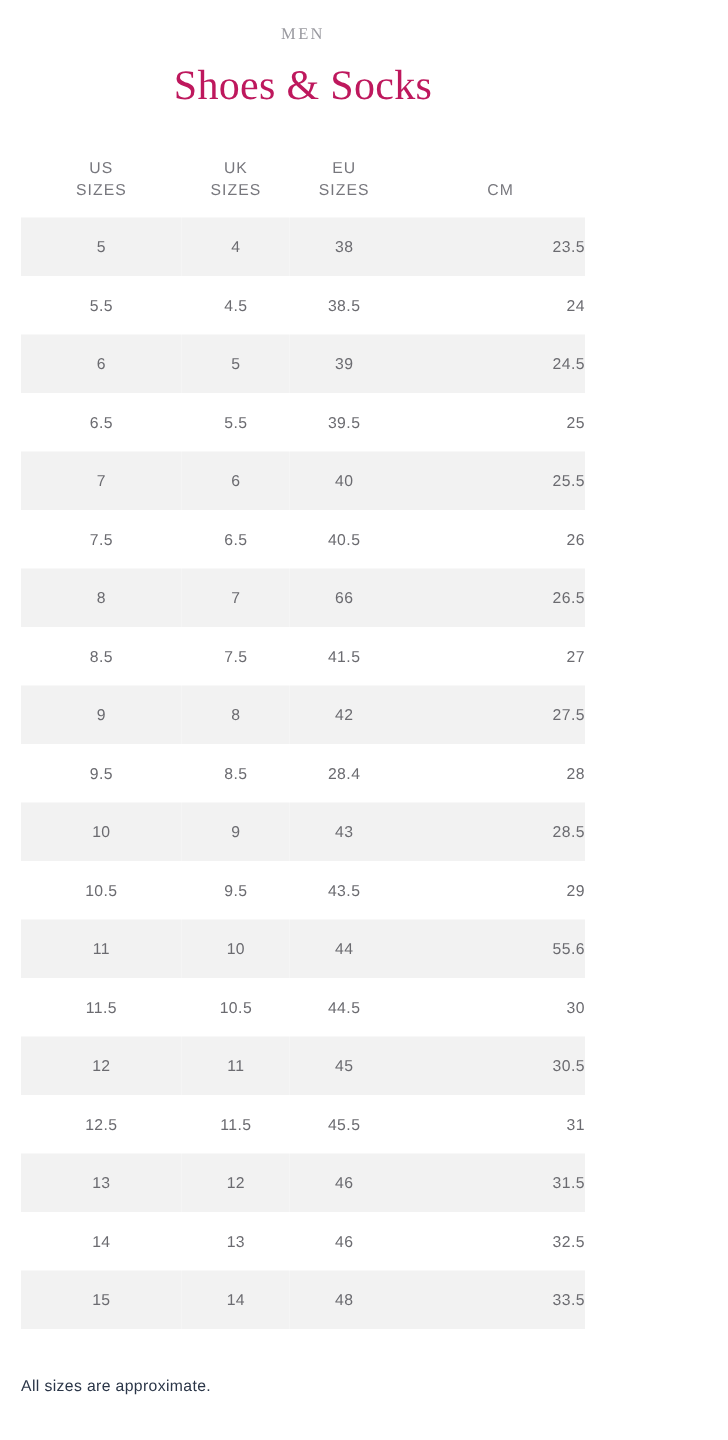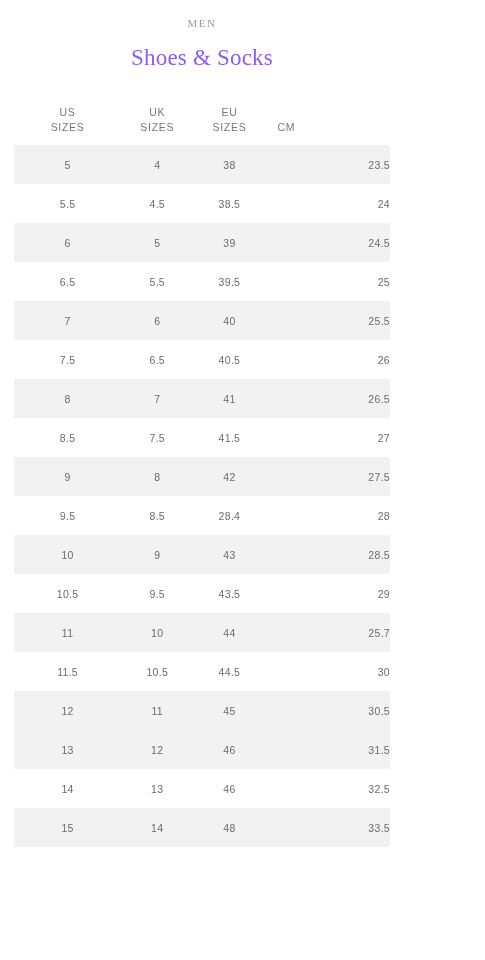--- a/index.html
+++ b/index.html
@@ -29,23 +29,23 @@
   .eyebrow {
     font-family: "Liberation Serif", serif;
     font-size: 11px;
     letter-spacing: 1.6px;
     color: #9a9aa0;
     line-height: 14px;
     text-transform: uppercase;
   }
   .title {
     font-family: "Liberation Serif", serif;
-    font-size: 23px;
+    font-size: 28px;
     font-weight: 400;
-    color: #8b5cf6;
+    color: #be185d;
     line-height: 28px;
     margin-top: 14px;
     letter-spacing: 0.2px;
   }
 
   
   .table-wrap {
     margin: 0 14px;
     margin-top: 33px;
   }
@@ -64,21 +64,21 @@
     font-weight: 400;
     color: #77777d;
     letter-spacing: 0.7px;
     line-height: 15px;
     padding: 0 0 10px 0;
     vertical-align: bottom;
   }
   .size-table thead th .hdr-l1 { display: block; }
   .size-table thead th .hdr-l2 { display: block; }
   .size-table thead th.cm-head {
-    text-align: left;
+    text-align: center;
     padding-left: 12px;
   }
 
   .size-table tbody td {
     font-size: 10.5px;
     color: #6b6b70;
     letter-spacing: 0.3px;
     height: 39px;
     padding: 0;
     text-align: center;
@@ -172,21 +172,21 @@
           </tr>
           <tr>
             <td>7.5</td>
             <td>6.5</td>
             <td>40.5</td>
             <td class="cm-cell">26</td>
           </tr>
           <tr class="striped">
             <td>8</td>
             <td>7</td>
-            <td>41</td>
+            <td>66</td>
             <td class="cm-cell">26.5</td>
           </tr>
           <tr>
             <td>8.5</td>
             <td>7.5</td>
             <td>41.5</td>
             <td class="cm-cell">27</td>
           </tr>
           <tr class="striped">
             <td>9</td>
@@ -209,34 +209,40 @@
           <tr>
             <td>10.5</td>
             <td>9.5</td>
             <td>43.5</td>
             <td class="cm-cell">29</td>
           </tr>
           <tr class="striped">
             <td>11</td>
             <td>10</td>
             <td>44</td>
-            <td class="cm-cell">25.7</td>
+            <td class="cm-cell">55.6</td>
           </tr>
           <tr>
             <td>11.5</td>
             <td>10.5</td>
             <td>44.5</td>
             <td class="cm-cell">30</td>
           </tr>
           <tr class="striped">
             <td>12</td>
             <td>11</td>
             <td>45</td>
             <td class="cm-cell">30.5</td>
           </tr>
+          <tr>
+            <td>12.5</td>
+            <td>11.5</td>
+            <td>45.5</td>
+            <td class="cm-cell">31</td>
+          </tr>
           <tr class="striped">
             <td>13</td>
             <td>12</td>
             <td>46</td>
             <td class="cm-cell">31.5</td>
           </tr>
           <tr>
             <td>14</td>
             <td>13</td>
             <td>46</td>
@@ -245,14 +251,15 @@
           <tr class="striped">
             <td>15</td>
             <td>14</td>
             <td>48</td>
             <td class="cm-cell">33.5</td>
           </tr>
         </tbody>
     </table>
   </div>
 
+  <div class="footnote">All sizes are approximate.</div>
 
 </div>
 
 </body></html>

